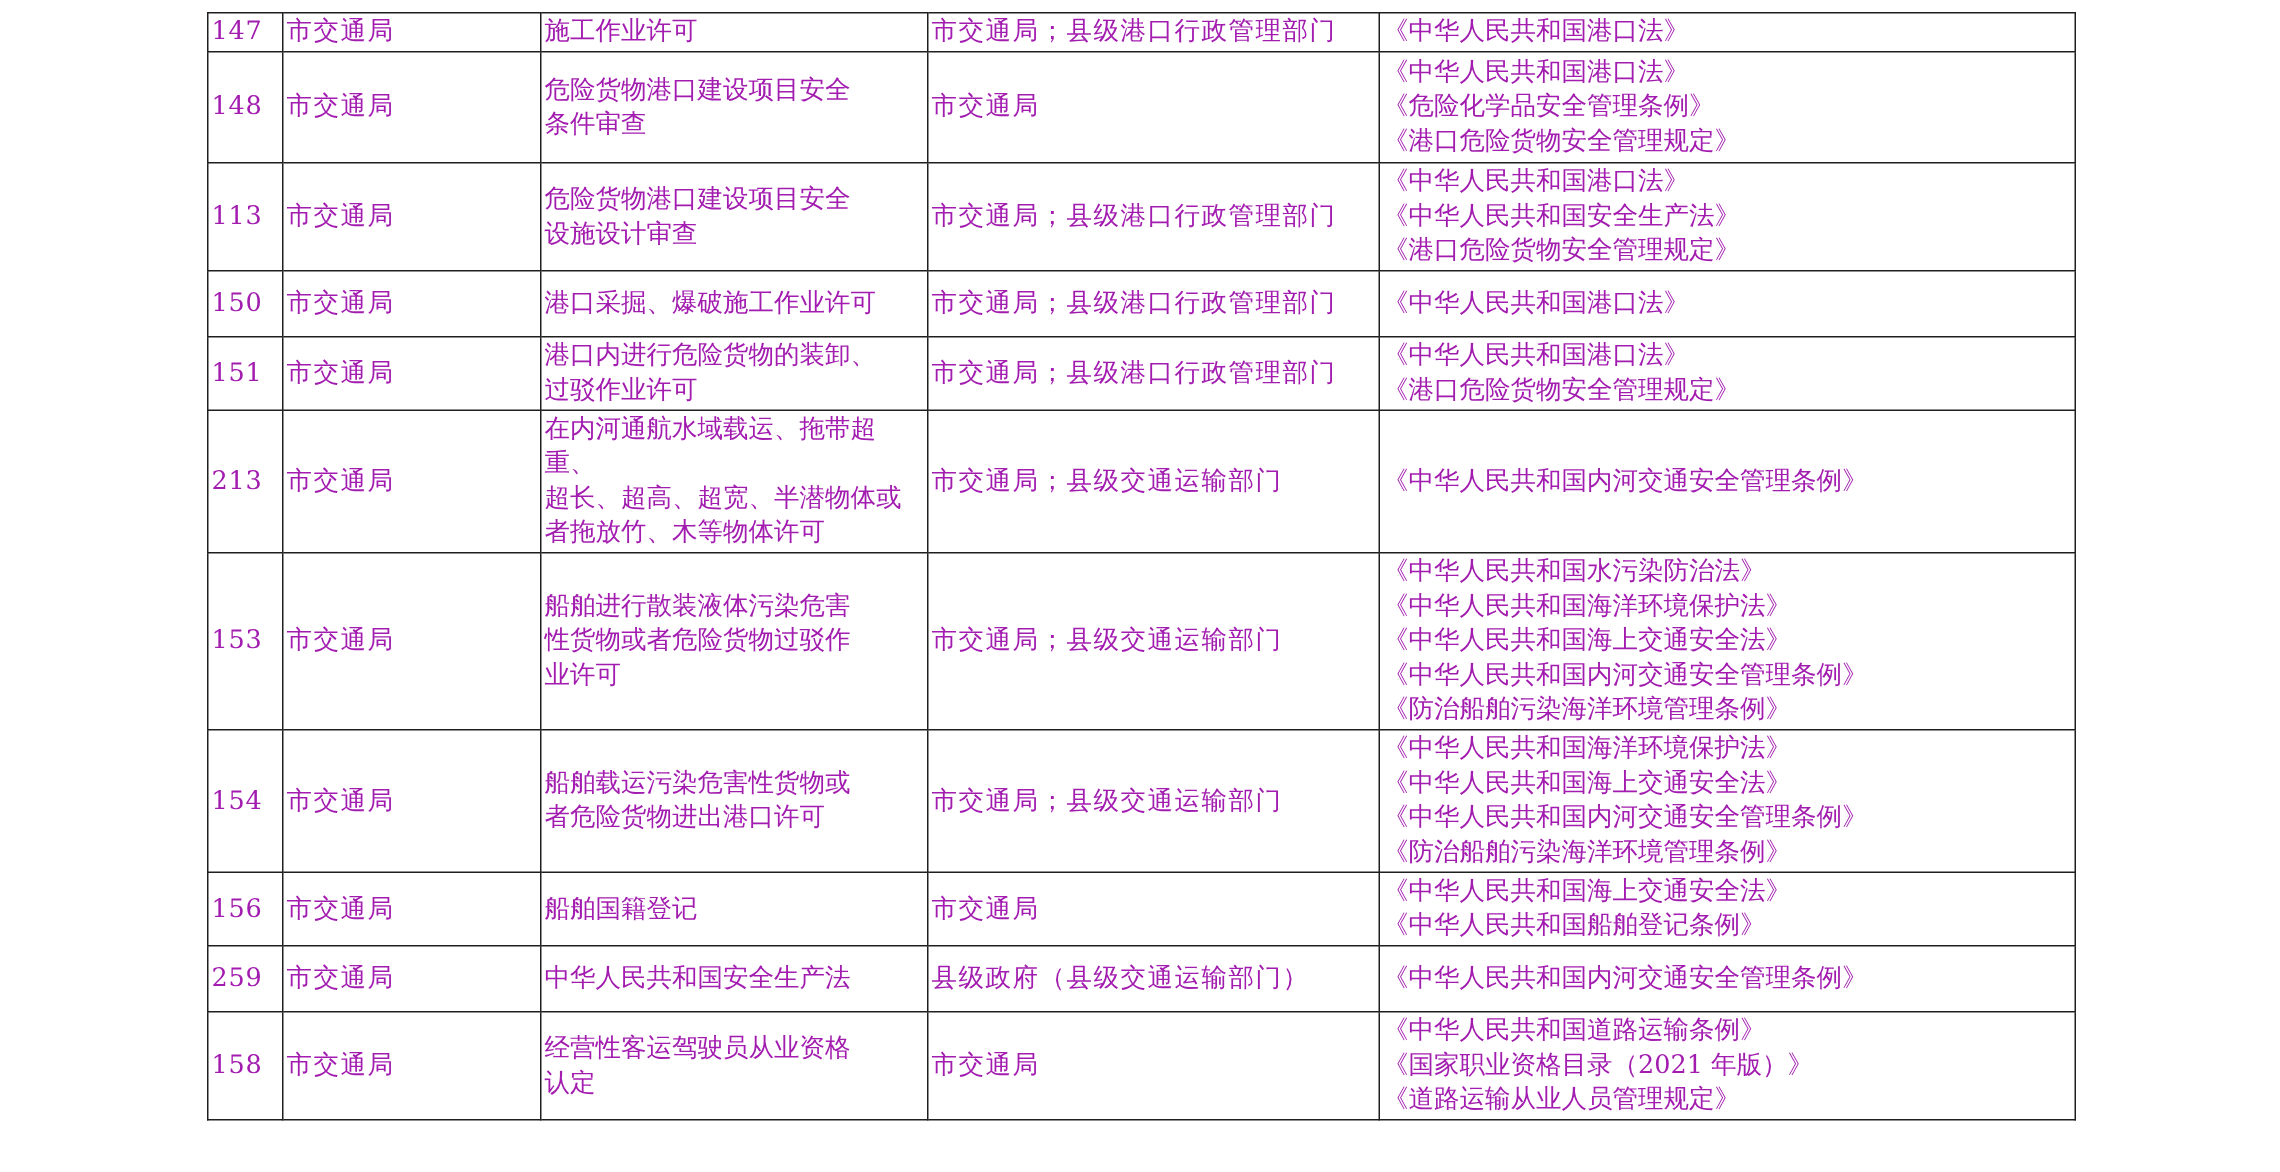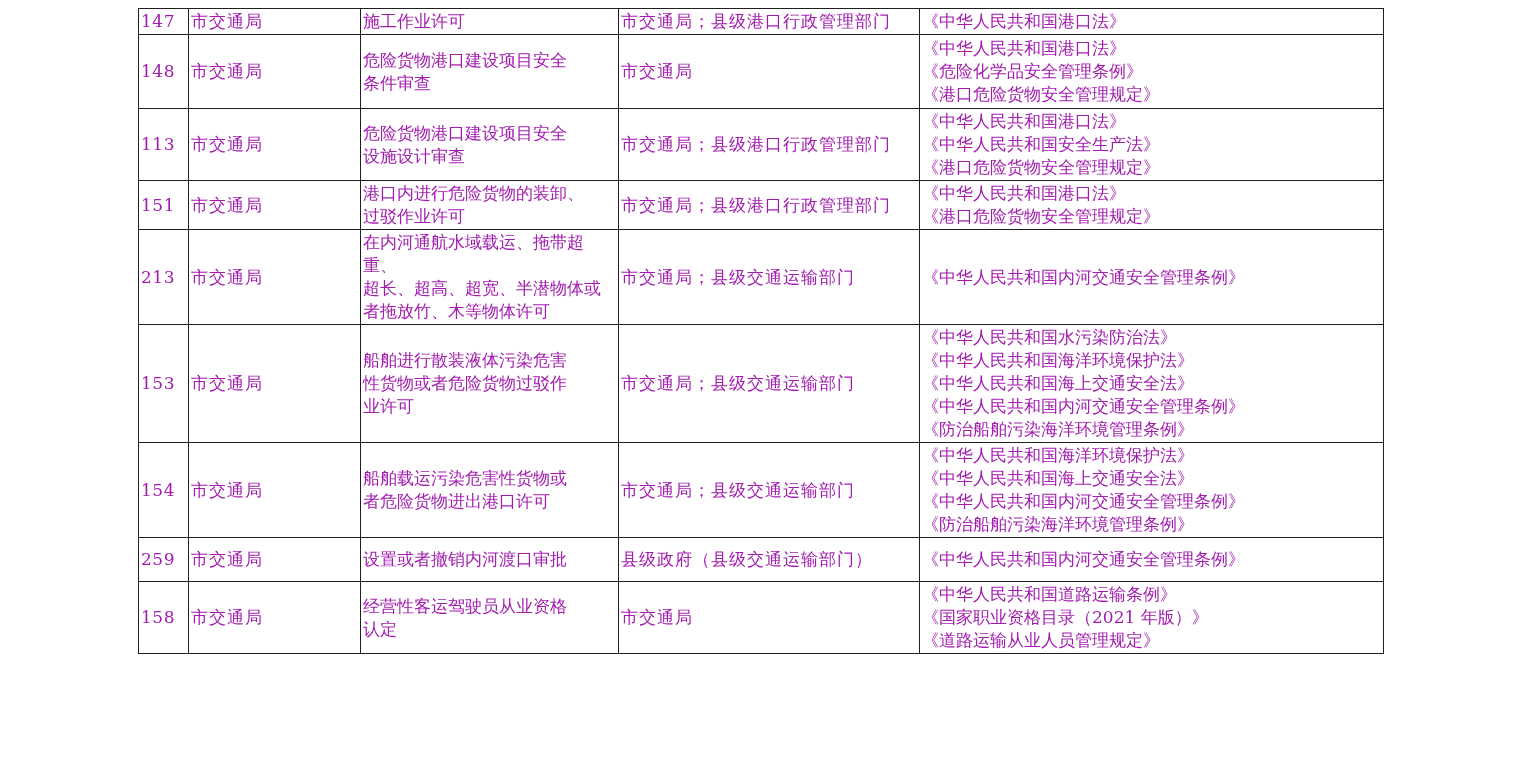--- a/index.html
+++ b/index.html
@@ -79,20 +79,27 @@
         <tr style="height: 67px;">
           <td class="cell-no">113</td>
           <td class="cell-dept">市交通局</td>
           <td class="cell-item">危险货物港口建设项目安全
 设施设计审查</td>
           <td class="cell-agency">市交通局；县级港口行政管理部门</td>
           <td class="cell-legal">《中华人民共和国港口法》
 《中华人民共和国安全生产法》
 《港口危险货物安全管理规定》</td>
         </tr>
+        <tr style="height: 44px;">
+          <td class="cell-no">150</td>
+          <td class="cell-dept">市交通局</td>
+          <td class="cell-item">港口采掘、爆破施工作业许可</td>
+          <td class="cell-agency">市交通局；县级港口行政管理部门</td>
+          <td class="cell-legal">《中华人民共和国港口法》</td>
+        </tr>
         <tr style="height: 44px; margin-top: 16px;">
           <td class="cell-no">151</td>
           <td class="cell-dept">市交通局</td>
           <td class="cell-item">港口内进行危险货物的装卸、
 过驳作业许可</td>
           <td class="cell-agency">市交通局；县级港口行政管理部门</td>
           <td class="cell-legal">《中华人民共和国港口法》
 《港口危险货物安全管理规定》</td>
         </tr>
         <tr style="height: 90px;">
@@ -121,24 +128,32 @@
           <td class="cell-no">154</td>
           <td class="cell-dept">市交通局</td>
           <td class="cell-item">船舶载运污染危害性货物或
 者危险货物进出港口许可</td>
           <td class="cell-agency">市交通局；县级交通运输部门</td>
           <td class="cell-legal">《中华人民共和国海洋环境保护法》
 《中华人民共和国海上交通安全法》
 《中华人民共和国内河交通安全管理条例》
 《防治船舶污染海洋环境管理条例》</td>
         </tr>
+        <tr style="height: 45px;">
+          <td class="cell-no">156</td>
+          <td class="cell-dept">市交通局</td>
+          <td class="cell-item">船舶国籍登记</td>
+          <td class="cell-agency">市交通局</td>
+          <td class="cell-legal">《中华人民共和国海上交通安全法》
+《中华人民共和国船舶登记条例》</td>
+        </tr>
         <tr style="height: 44px;">
           <td class="cell-no">259</td>
           <td class="cell-dept">市交通局</td>
-          <td class="cell-item">设置或者撤销内河渡口审批</td>
+          <td class="cell-item">中华人民共和国安全生产法</td>
           <td class="cell-agency">县级政府（县级交通运输部门）</td>
           <td class="cell-legal">《中华人民共和国内河交通安全管理条例》</td>
         </tr>
         <tr style="height: 72px;">
           <td class="cell-no">158</td>
           <td class="cell-dept">市交通局</td>
           <td class="cell-item">经营性客运驾驶员从业资格
 认定</td>
           <td class="cell-agency">市交通局</td>
           <td class="cell-legal">《中华人民共和国道路运输条例》

